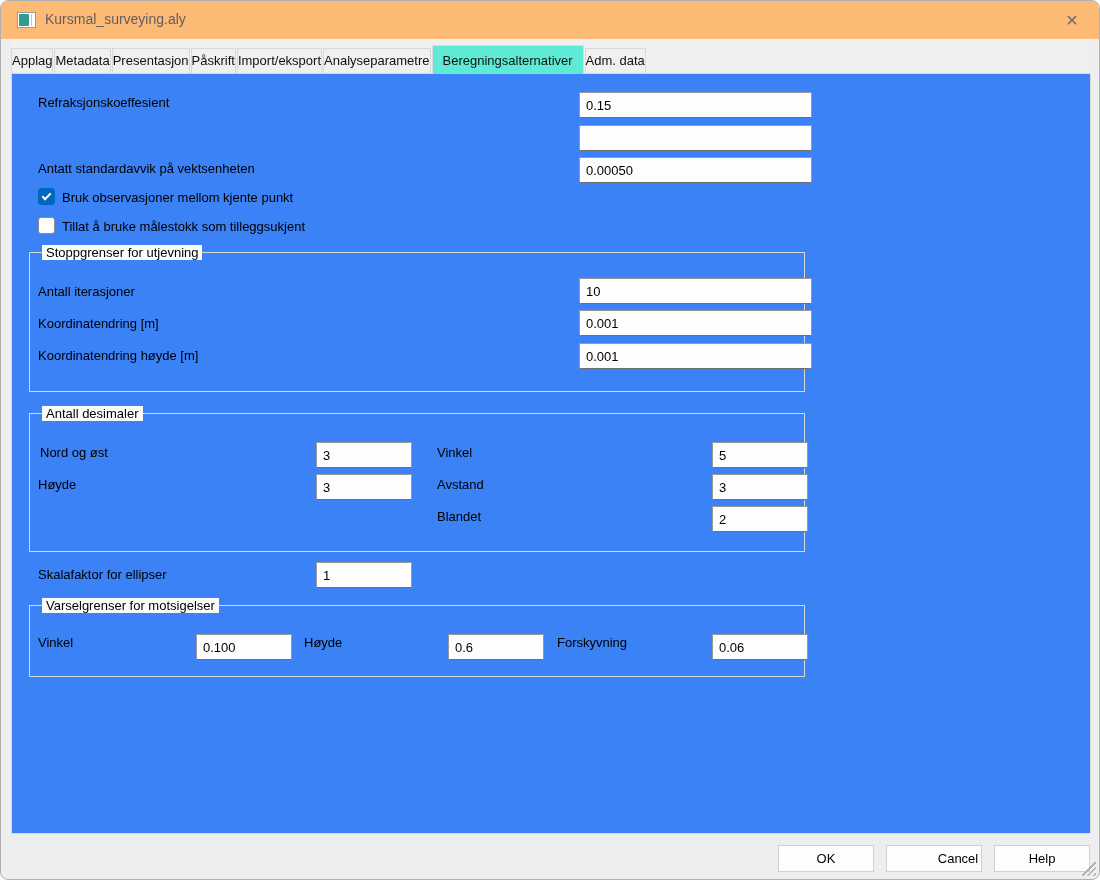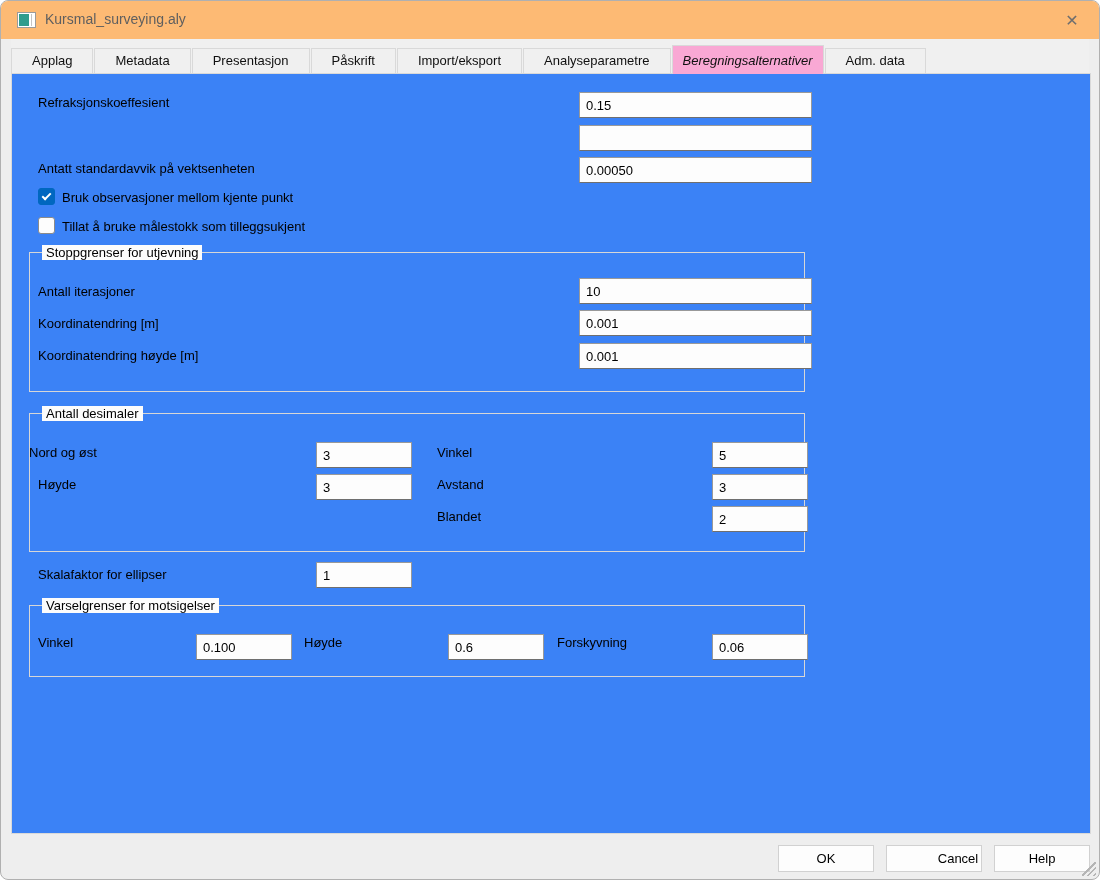--- a/index.html
+++ b/index.html
@@ -28,24 +28,24 @@
   }
 
   
   .tabstrip {
     position:absolute; left:10px; top:38px; right:10px; height:34px;
     background:#f0f0f0; display:flex; align-items:flex-end;
   }
   .tab {
     font-size:13px; color:#101010; background:#f0f0f0;
     border:1px solid #d9d9d9; border-bottom:none;
-    padding:4px 20px 5px; margin-right:1px; white-space:nowrap; position:relative;
+    padding:4px 0 5px; margin-right:1px; white-space:nowrap; position:relative;
   }
   .tab.active {
-    background:#f9a8d4; padding:7px 10px 6px; margin-bottom:-1px; z-index:3;font-style:italic;
+    background:#5eead4; padding:7px 10px 6px; margin-bottom:-1px; z-index:3;
   }
 
   
   .page {
     position:absolute; left:10px; top:72px; width:1080px; height:761px;
     background:#3b82f6; border:1px solid #d9d9d9; z-index:1;
   }
   .lbl { position:absolute; font-size:13px; color:#000; white-space:nowrap; }
   .txt {
     position:absolute; height:26px; background:#fdfdfd; color:#000;
@@ -142,21 +142,21 @@
 
     <div class="lbl" style="left:26px; top:242px;">Koordinatendring [m]</div>
     <input class="txt wide" style="top: 236px;" value="0.001">
 
     <div class="lbl" style="left:26px; top:274px;">Koordinatendring høyde [m]</div>
     <input class="txt wide" style="top: 269px;" value="0.001">
 
     <div class="groupbox" style="left:17px; top:339px; width:776px; height:139px;"></div>
     <div class="grouptitle" style="left:30px; top:332px;">Antall desimaler</div>
 
-    <div class="lbl" style="left:17px; top:371px;">Nord og øst</div>
+    <div class="lbl" style="left:28px; top:371px;">Nord og øst</div>
     <input class="txt small" style="left: 280px; top: 368px;" value="3">
     <div class="lbl" style="left:425px; top:371px;">Vinkel</div>
     <input class="txt small" style="left: 676px; top: 368px;" value="5">
 
     <div class="lbl" style="left:26px; top:403px;">Høyde</div>
     <input class="txt small" style="left: 280px; top: 400px;" value="3">
     <div class="lbl" style="left:425px; top:403px;">Avstand</div>
     <input class="txt small" style="left: 676px; top: 400px;" value="3">
 
     <div class="lbl" style="left:425px; top:435px;">Blandet</div>

